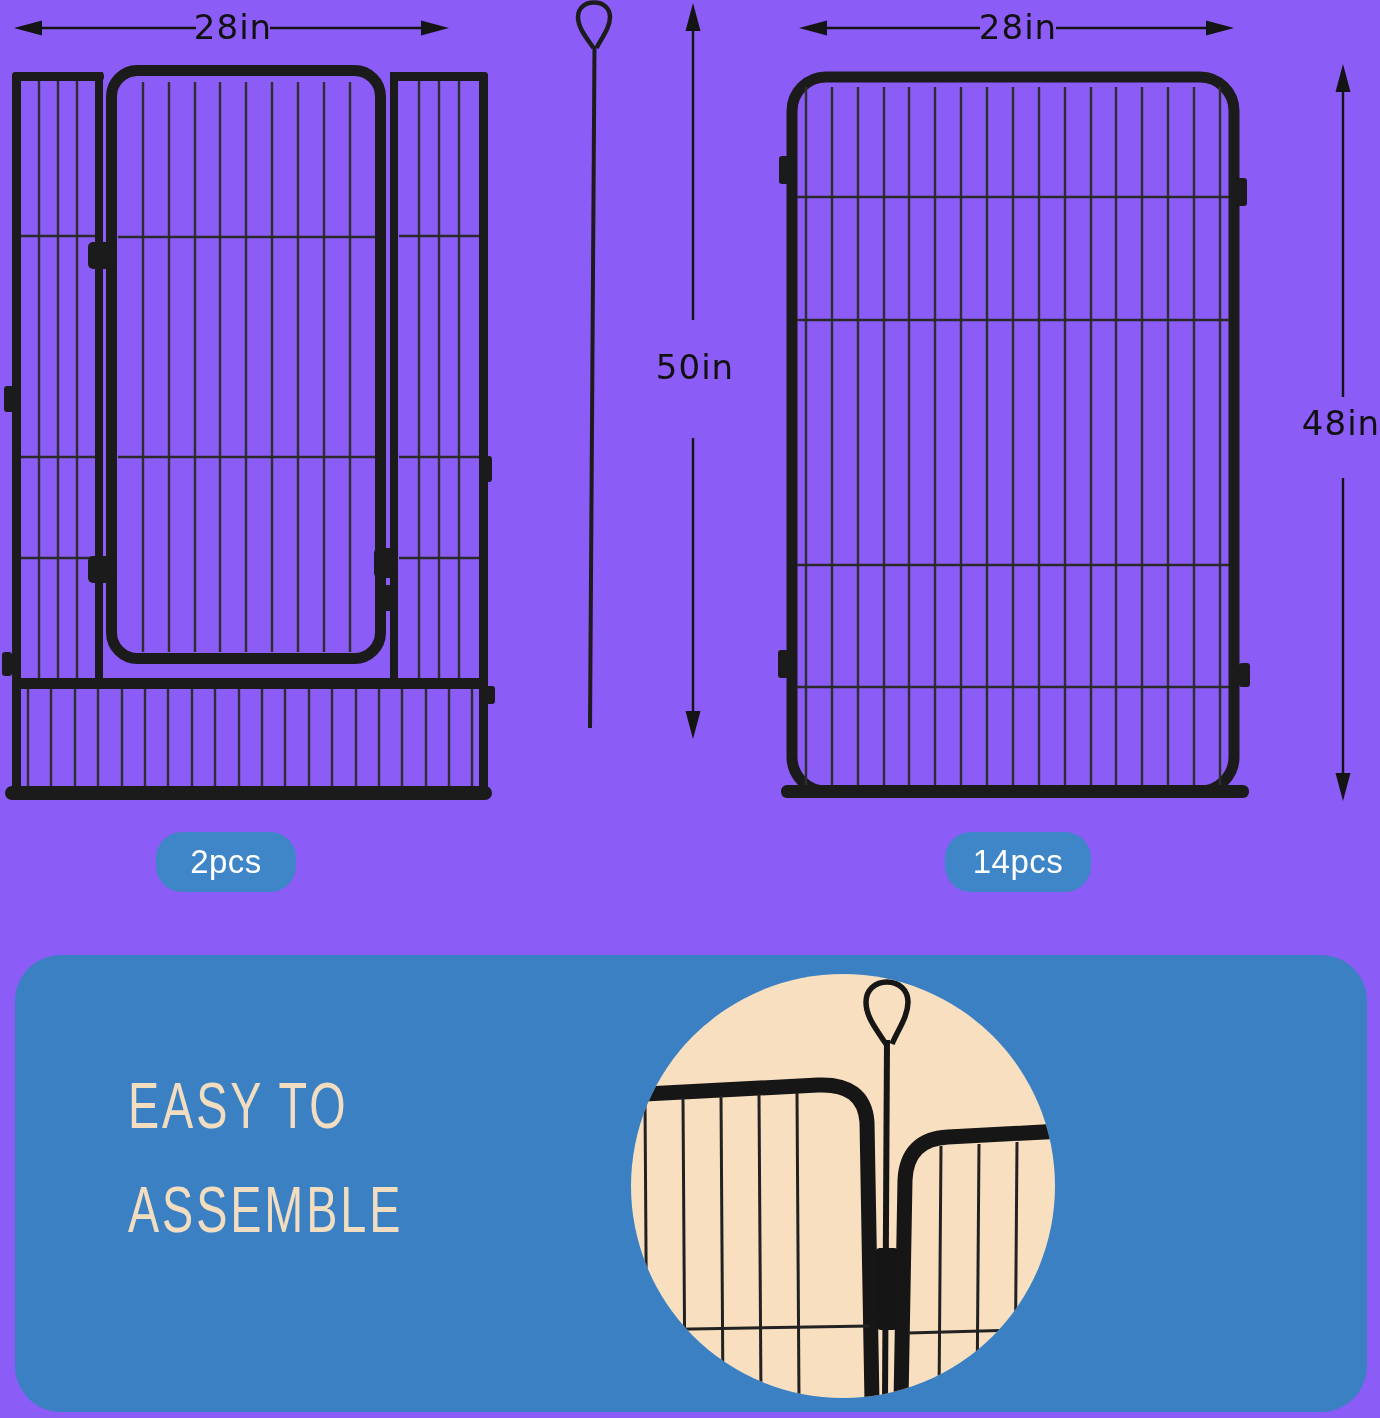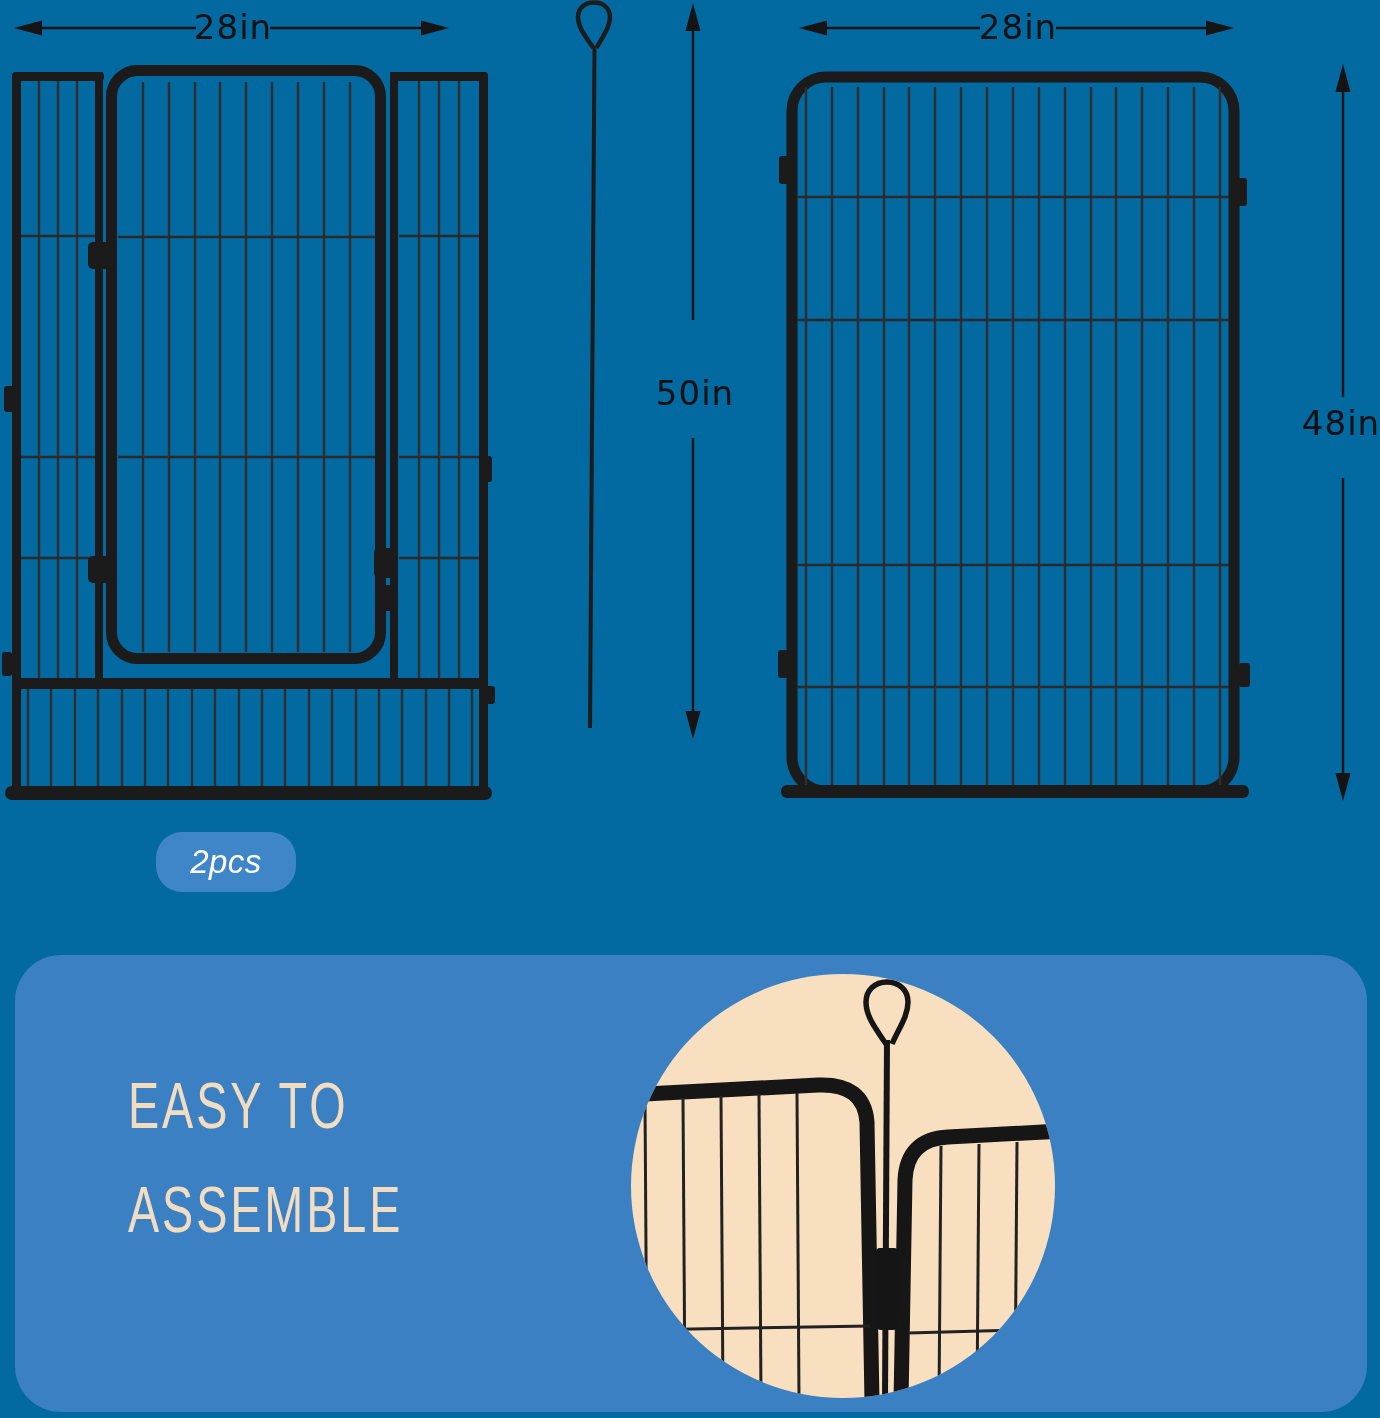--- a/index.html
+++ b/index.html
@@ -1,17 +1,17 @@
 <!DOCTYPE html>
 <html style="--badge-blue: #3e86c8; --banner-blue: #3b80c3; --banner-text: #f3ddc1;"><head>
 <meta charset="utf-8">
 <style>
   html,body{margin:0;padding:0;background:#ffffff;}
   .canvas{
-    position:relative;width:1380px;height:1418px;background:#0369a1;
+    position:relative;width:1380px;height:1418px;background:#8b5cf6;
     font-family:"DejaVu Sans",sans-serif;overflow:hidden;
   }
   
   #banner{
     position:absolute;left:15px;top:955px;width:1352px;height:457px;
     background:var(--banner-blue,#3b80c3);border-radius:46px;z-index:1;
   }
   #scene{position:absolute;left:0;top:0;z-index:2;}
   .frame{fill:#1b1b1b;}
   .frame-stroke{fill:none;stroke:#1b1b1b;}
@@ -29,21 +29,20 @@
   }
   .badge{
     position:absolute;top:832px;height:60px;z-index:3;
     background:var(--badge-blue,#3e86c8);border-radius:26px;
     display:flex;align-items:center;justify-content:center;
     transform:translateX(-50%);
   }
   .badge span{
     color:#ffffff;font-size:33px;font-family:"Liberation Sans",sans-serif;
     letter-spacing:0.5px;
-    font-style:italic;
   }
   .banner-line{
     position:absolute;z-index:3;color:var(--banner-text,#f3ddc1);
     font-family:"Liberation Sans",sans-serif;font-size:64px;line-height:1;
     letter-spacing:4px;transform:scaleX(0.73);transform-origin:left top;
     white-space:nowrap;
   }
   #banner-line1{left:128px;top:1074px;}
   #banner-line2{left:128px;top:1178px;}
 </style>
@@ -224,23 +223,26 @@
           <line class="inset-metal" stroke-width="6" x1="887" y1="1040" x2="885" y2="1402"></line>
           <rect x="876" y="1248" width="22" height="62" rx="4" fill="#151515"></rect>
           <rect x="877" y="1302" width="20" height="28" rx="4" fill="#151515"></rect>
         </g>
       </g>
     </g>
   </svg>
 
   <div class="dim-label" style="left:233px;top:27px">28in</div>
   <div class="dim-label" style="left:1018px;top:27px">28in</div>
-  <div class="dim-label" style="left:695px;top:393px">50in</div>
+  <div class="dim-label" style="left:695px;top:367px">50in</div>
   <div class="dim-label" style="left:1341px;top:423px">48in</div>
 
   <div class="badge" style="left:226px;width:140px">
     <span>2pcs</span>
   </div>
+  <div class="badge" style="left:1018px;width:146px">
+    <span>14pcs</span>
+  </div>
 
   <div class="banner-line" id="banner-line1">EASY TO</div>
   <div class="banner-line" id="banner-line2">ASSEMBLE</div>
 
 </div>
 
 </body></html>

